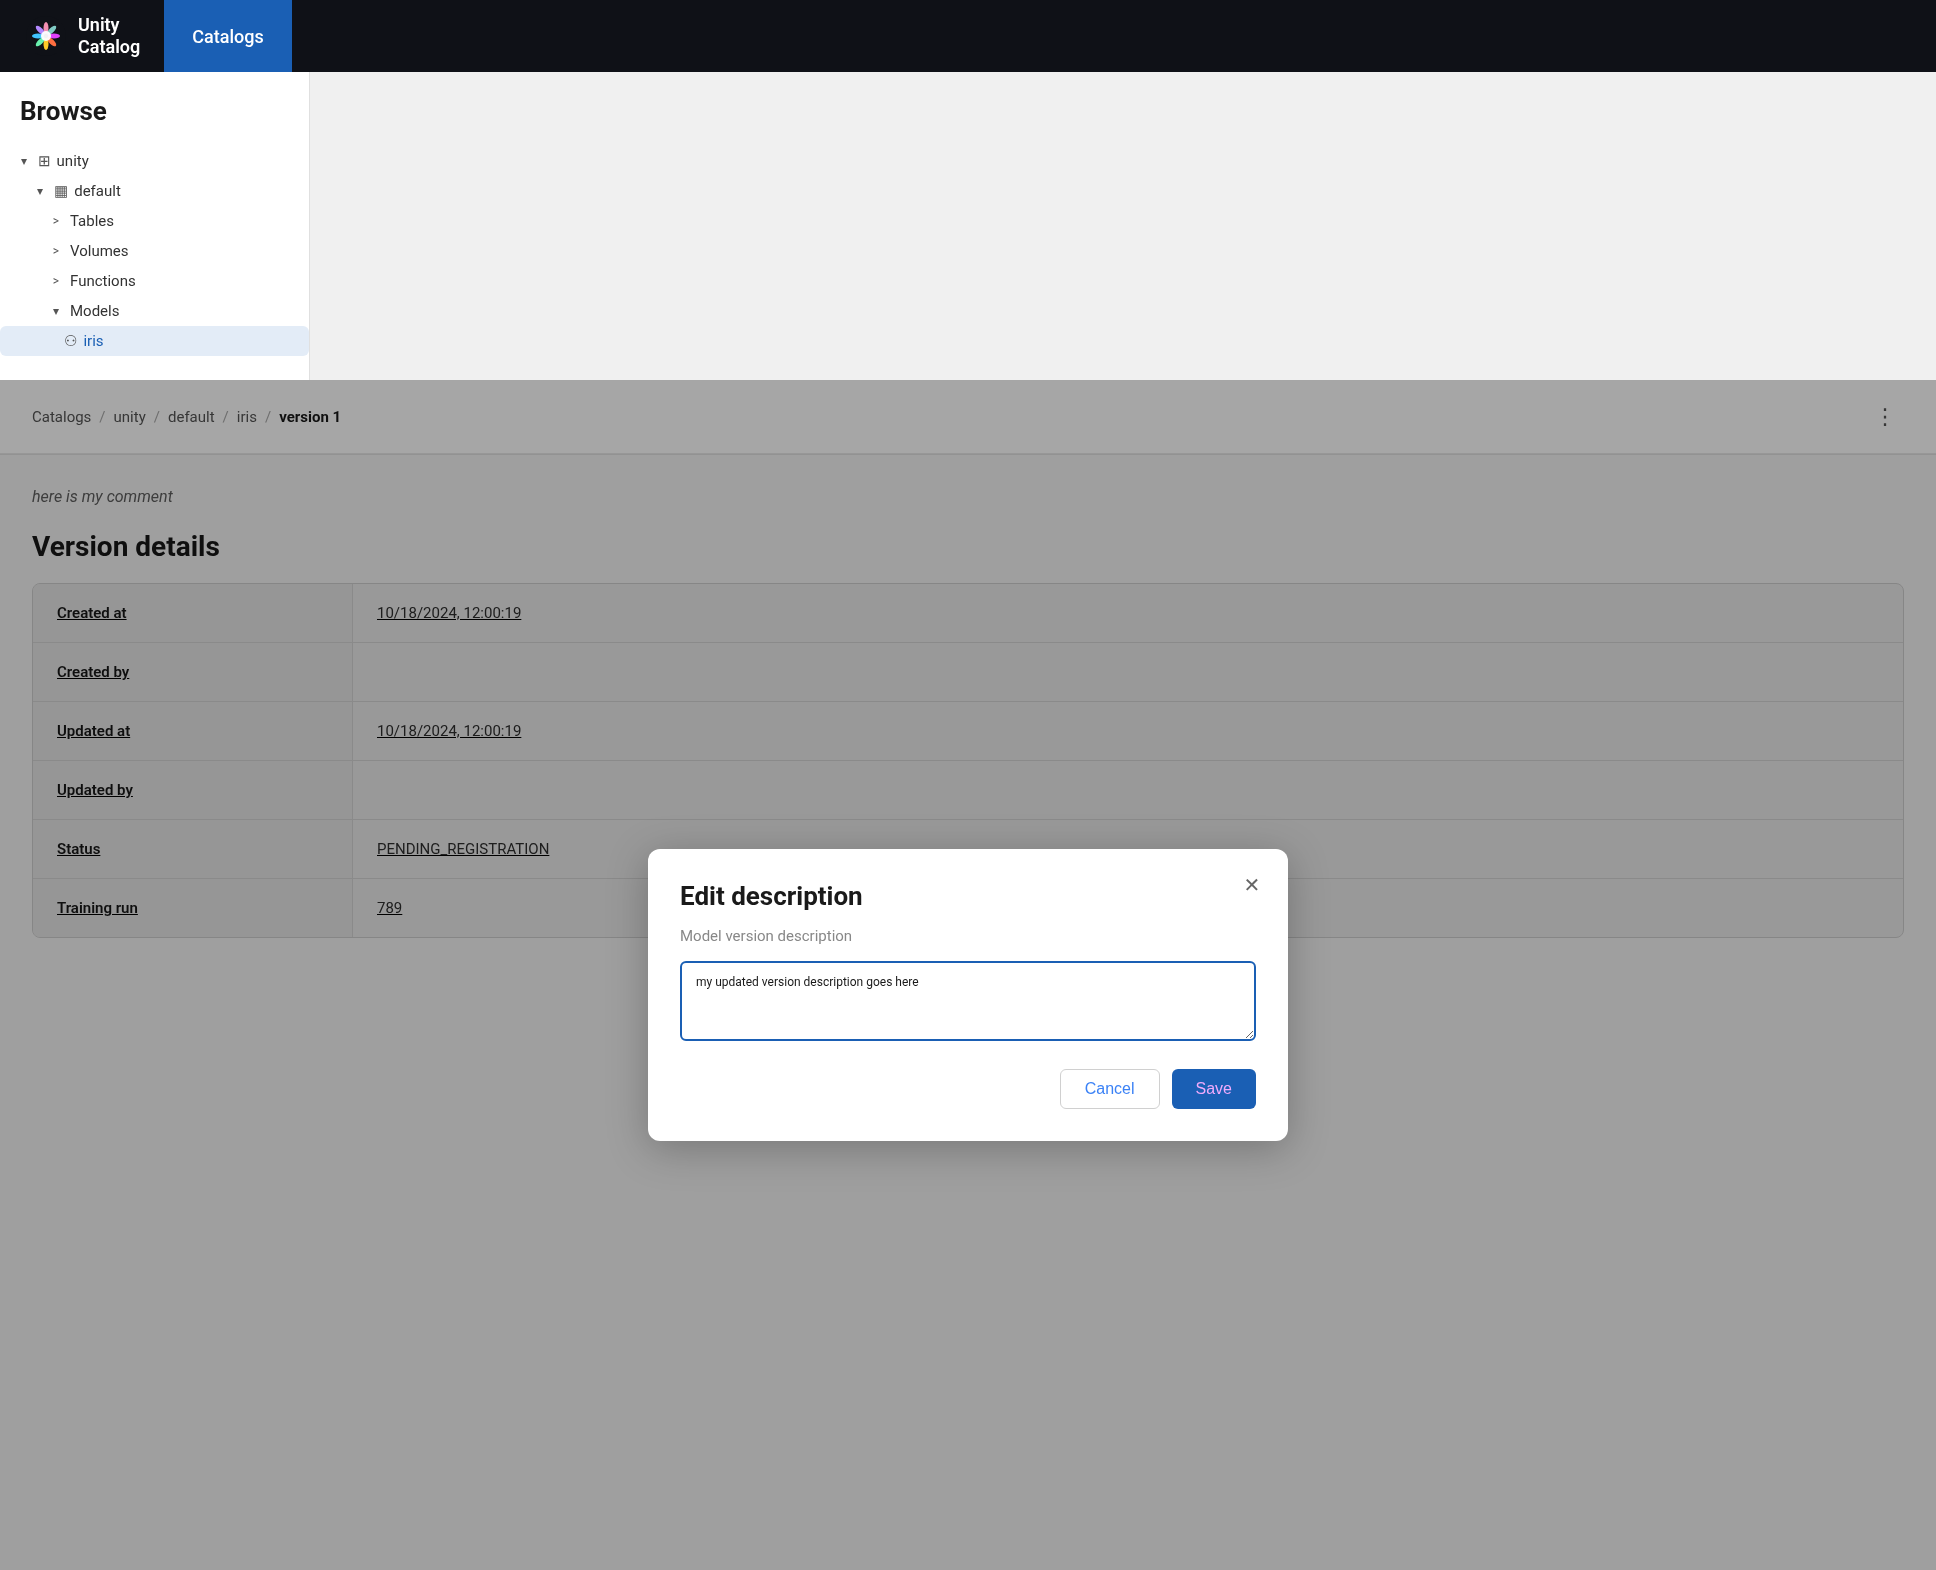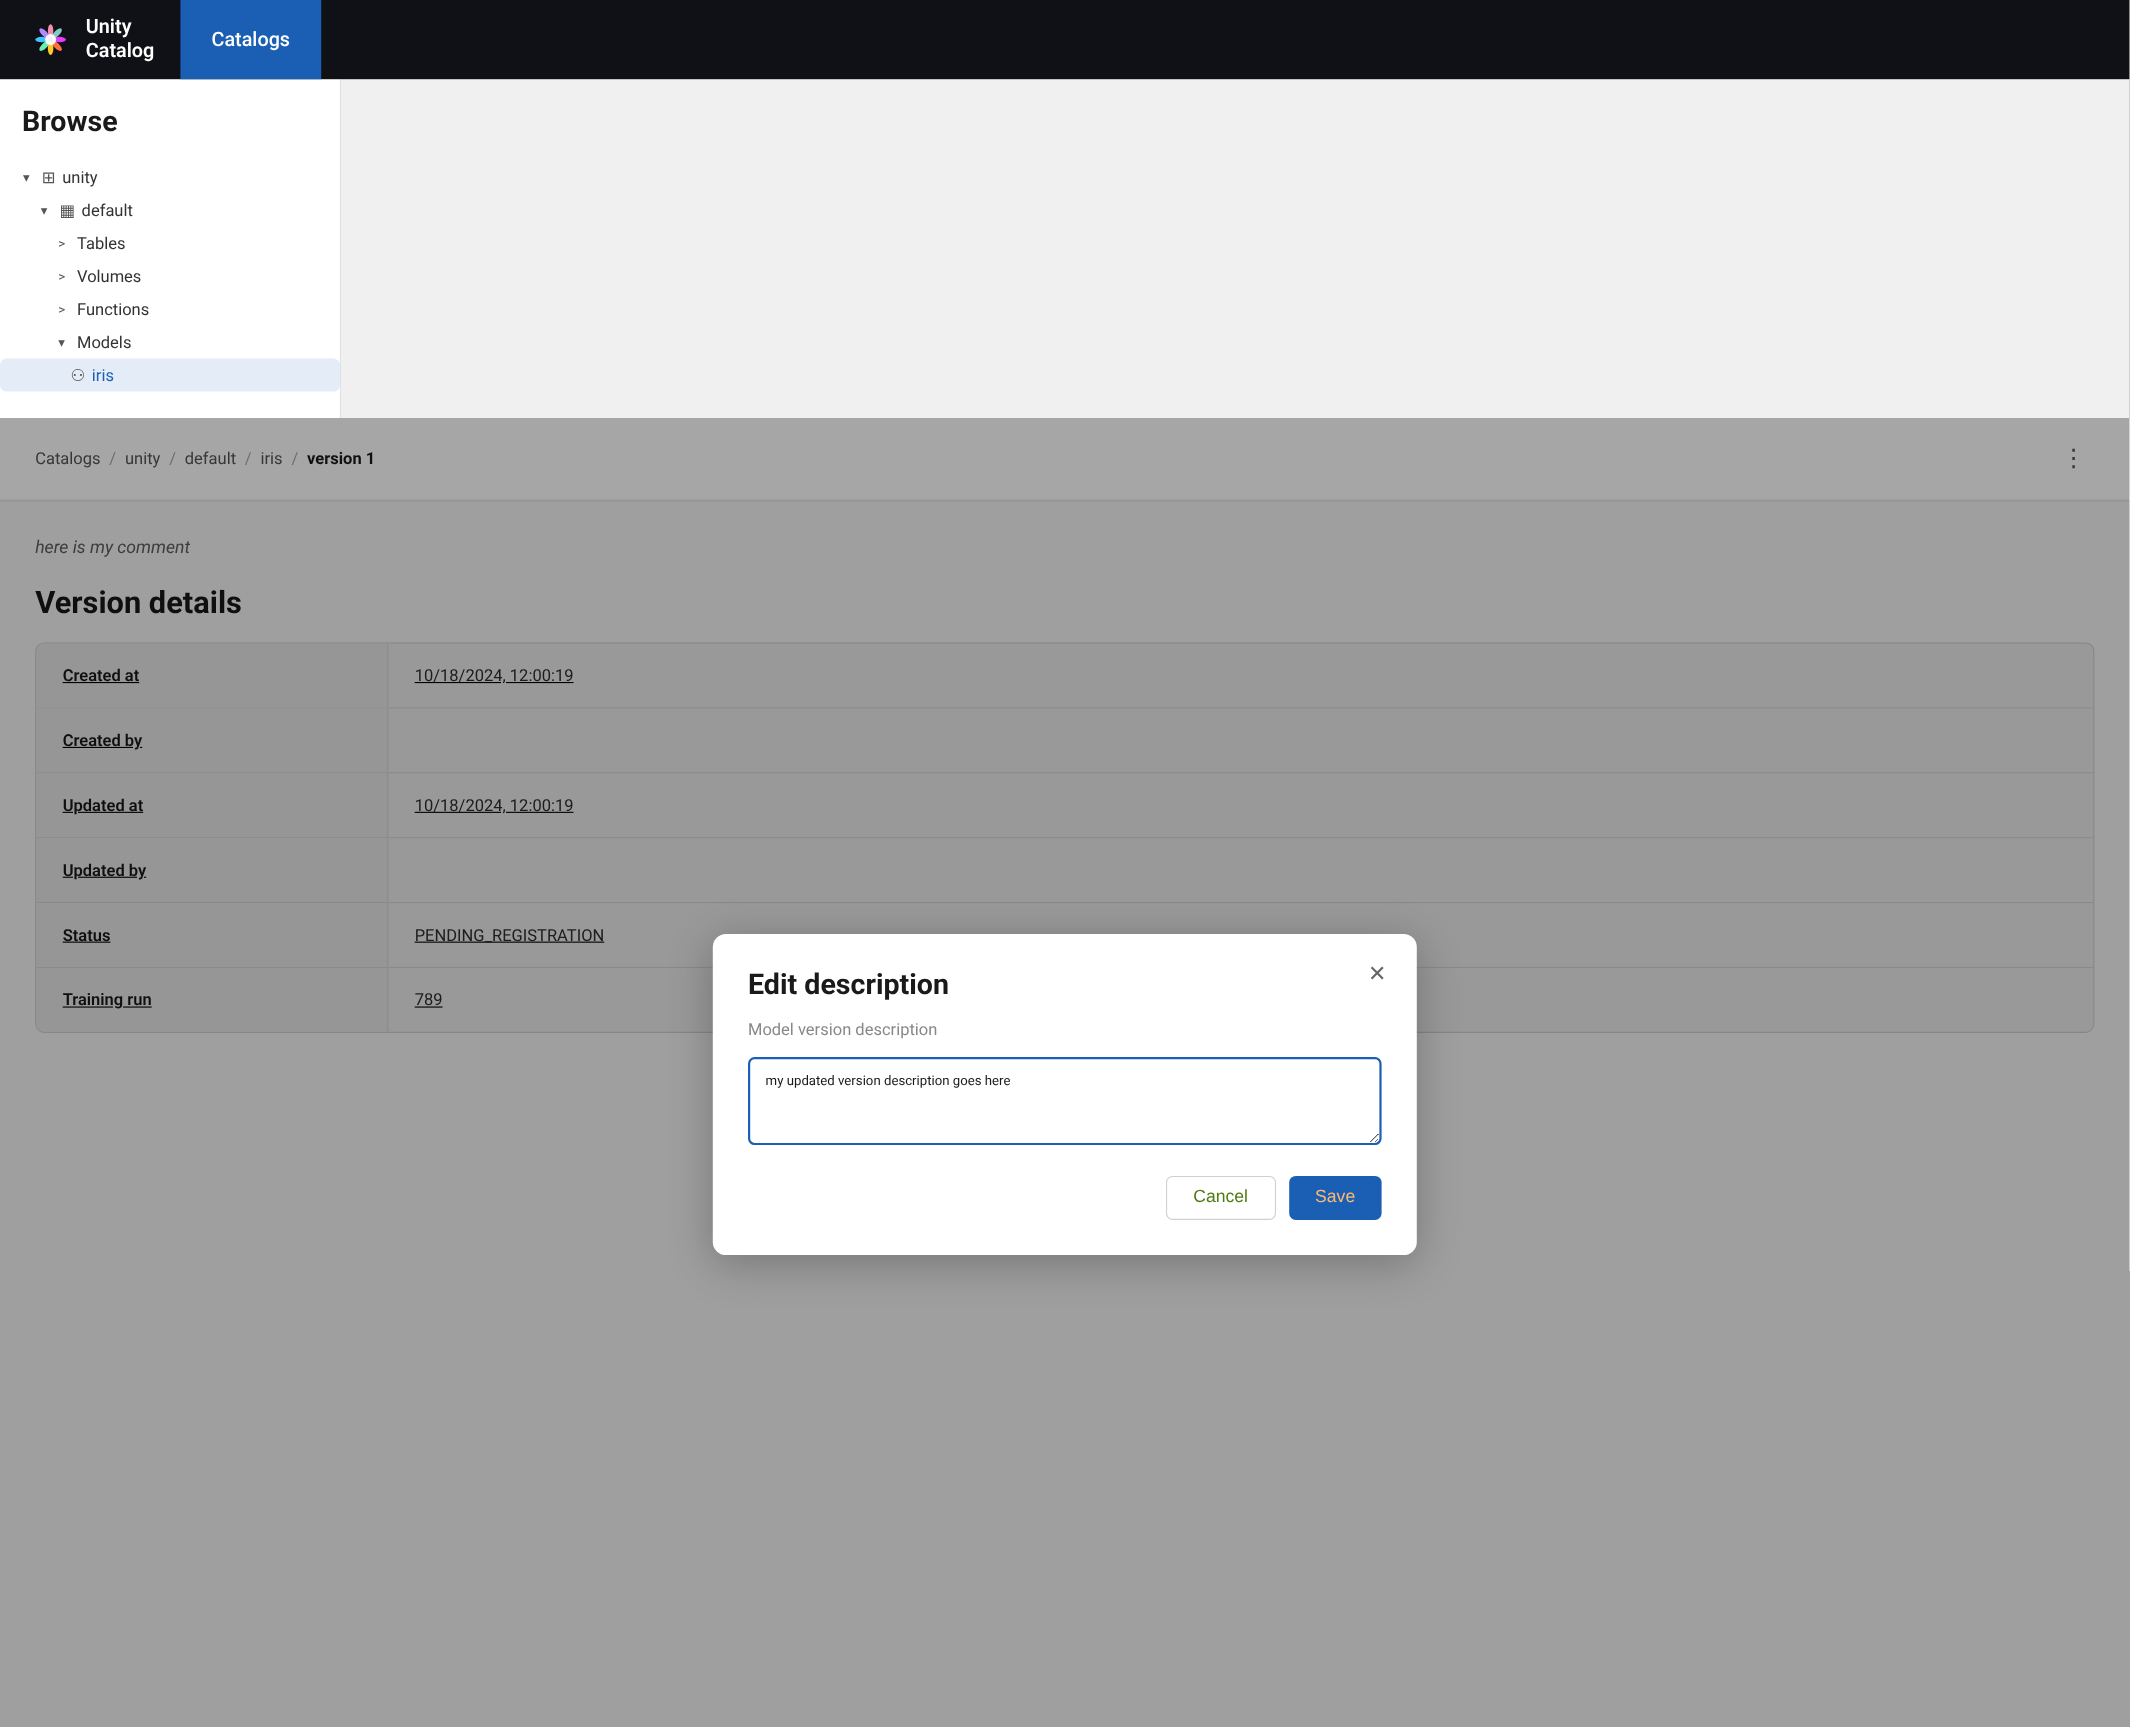--- a/index.html
+++ b/index.html
@@ -245,30 +245,30 @@
       display: flex;
       justify-content: flex-end;
       gap: 12px;
     }
     .btn-cancel {
       padding: 10px 24px;
       border: 1px solid #d0d0d0;
       border-radius: 6px;
       background: #fff;
       font-size: 16px;
-      color: #4d7c0f;
+      color: #3b82f6;
       cursor: pointer;
     }
     .btn-save {
       padding: 10px 24px;
       border: none;
       border-radius: 6px;
       background: #1a5fb4;
       font-size: 16px;
-      color: #fdba74;
+      color: #f0abfc;
       cursor: pointer;
       font-weight: 500;
     }
   </style>
 </head>
 <body>
 
 <div class="navbar">
   <div class="navbar-logo">
 

